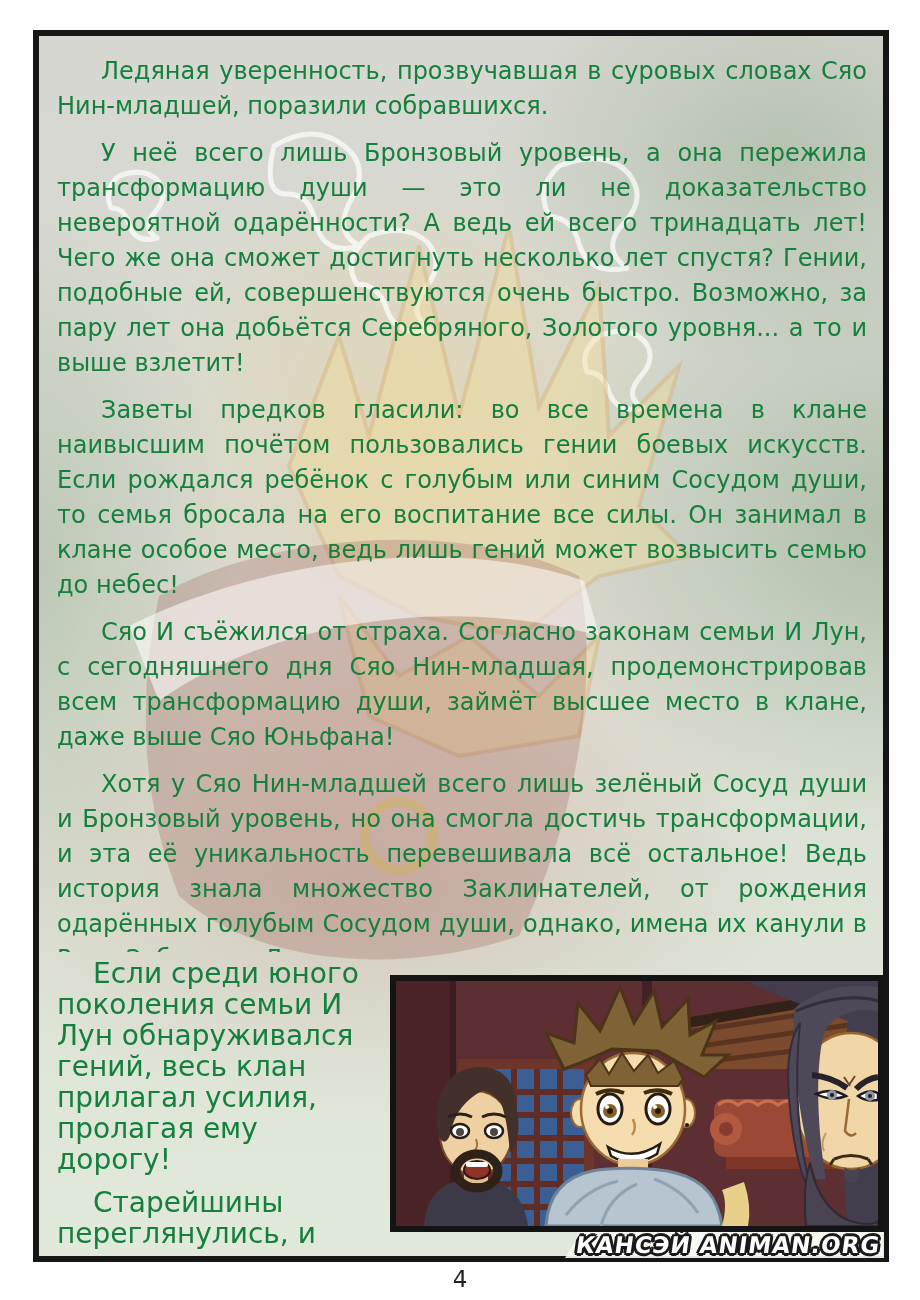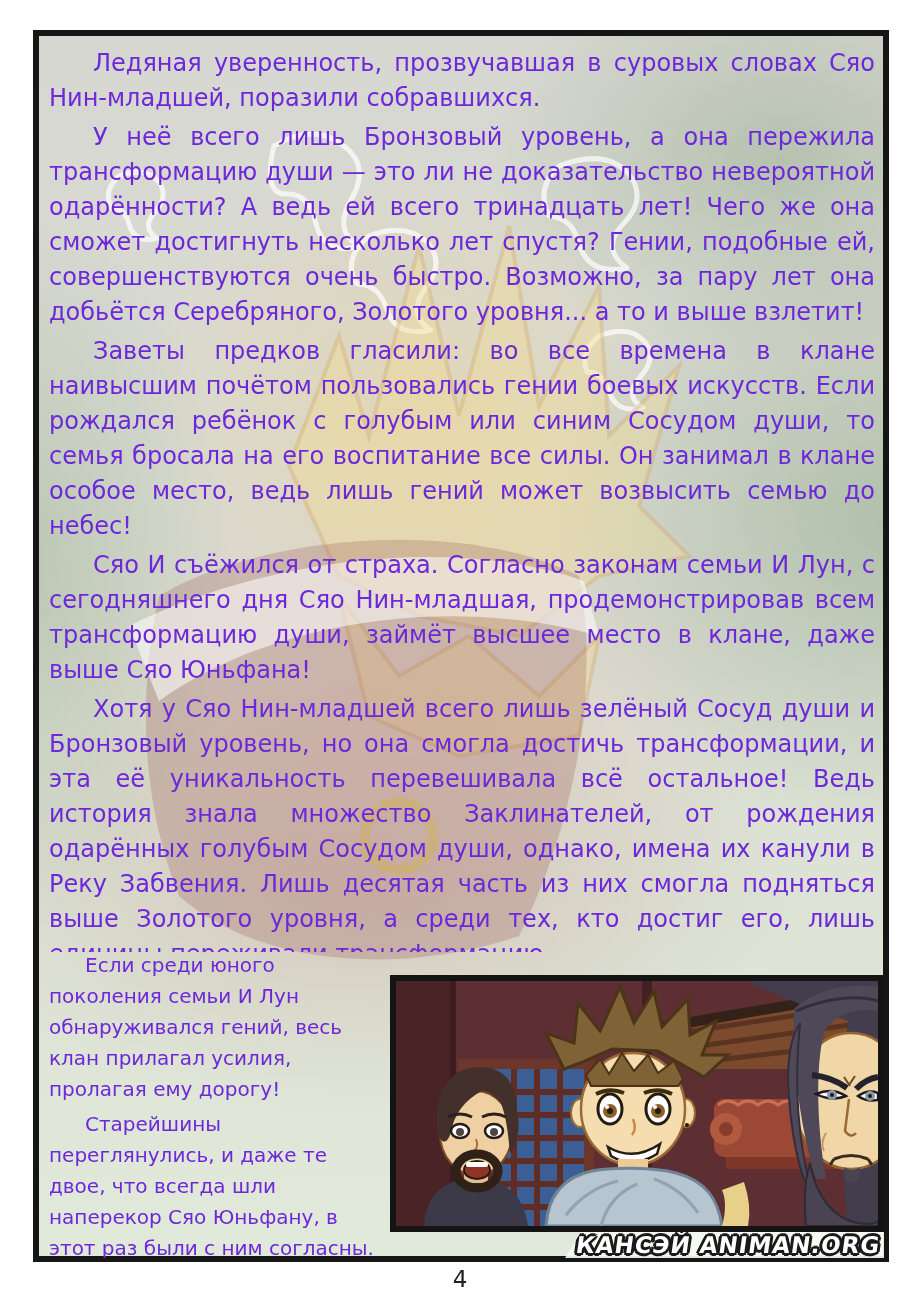--- a/index.html
+++ b/index.html
@@ -17,30 +17,30 @@
       radial-gradient(300px 520px at -2% 44%, rgba(150,172,142,.45), transparent 70%),
       radial-gradient(430px 360px at 44% 30%, rgba(238,205,140,.38), transparent 65%),
       radial-gradient(540px 430px at 44% 55%, rgba(228,196,186,.45), transparent 70%),
       radial-gradient(620px 320px at 38% 70%, rgba(186,136,126,.28), transparent 70%),
       linear-gradient(180deg,#d7d7d1 0%,#d9dcd2 40%,#dde4d6 75%,#e1e9db 100%);
     overflow:hidden;
   }
   #bg-art{position:absolute;left:0;top:0;width:100%;height:100%;}
   
   .para{
-    margin:4px;text-indent:44px;text-align:justify;
-    color:#6d28d9;
+    margin:12px;text-indent:44px;text-align:justify;
+    color:#15803d;
   }
   #text-main{
     position:absolute;left:45px;top:42px;width:834px;height:910px;overflow:hidden;
     font-size:24px;line-height:35px;z-index:3;
   }
   #text-col{
     position:absolute;left:45px;top:946px;width:342px;height:312px;overflow:hidden;
-    font-size:20px;line-height:31px;z-index:3;
+    font-size:28px;line-height:31px;z-index:3;
   }
   #text-col .para{text-align:left;text-indent:36px;}
   
   #panel{
     position:absolute;left:390px;top:975px;width:494px;height:257px;
     box-sizing:border-box;border:6px solid #141414;background:#5d2f33;z-index:4;
   }
   #panel svg{display:block;width:482px;height:245px;}
   
   #watermark-strip{

